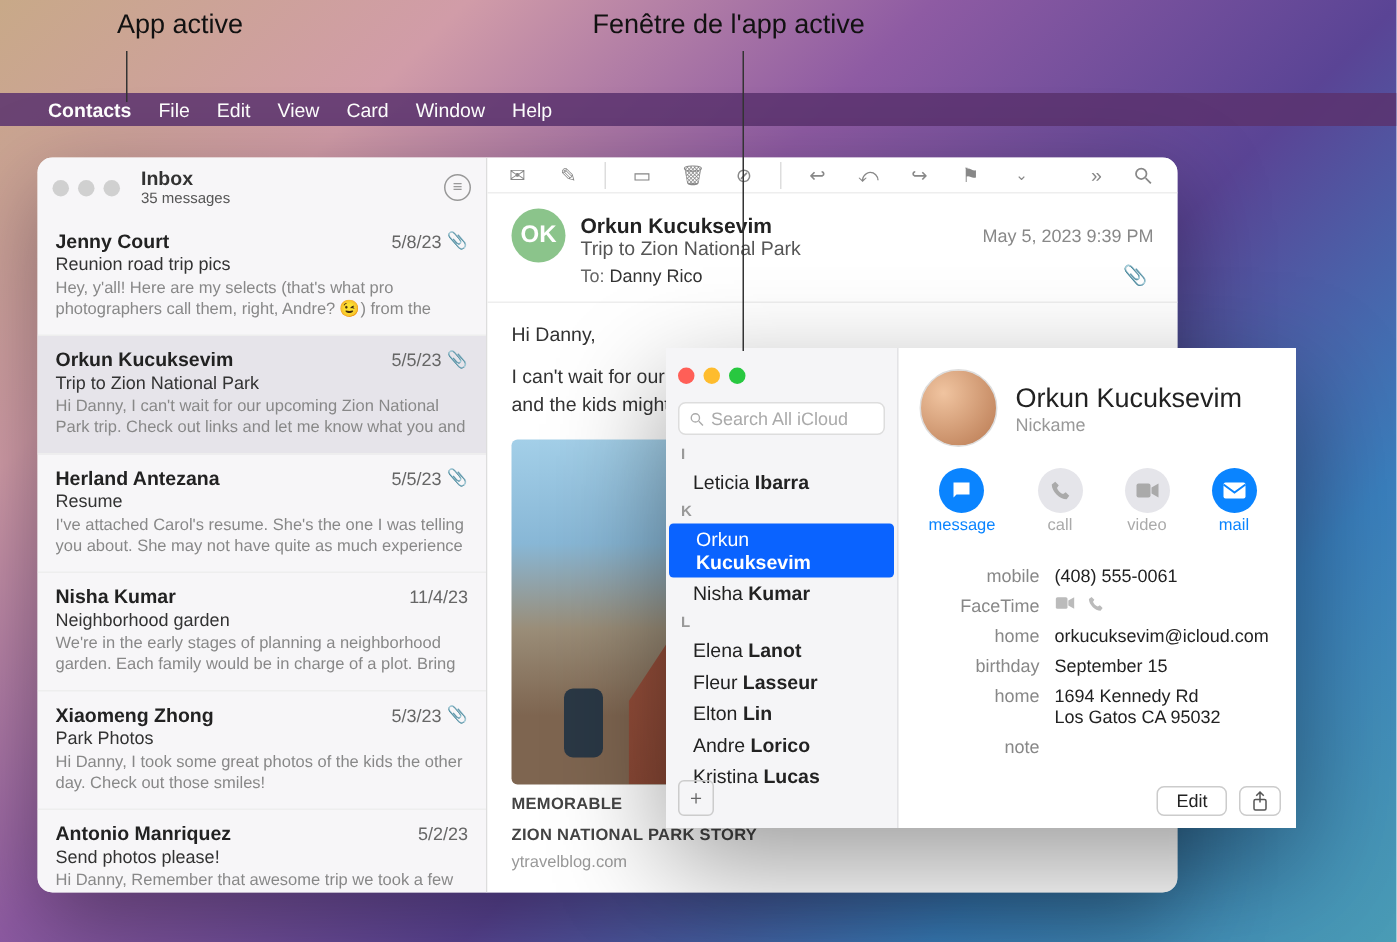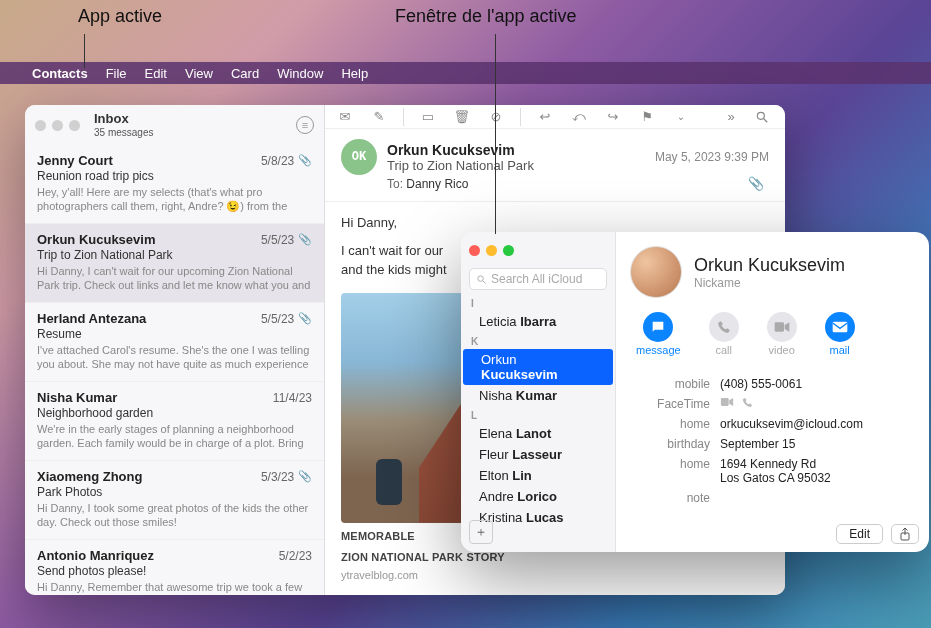--- a/index.html
+++ b/index.html
@@ -52,43 +52,43 @@
 .msg-subj{font-size:12px; color:#333; margin-top:1px;}
 .msg-prev{font-size:11px; color:#888; margin-top:2px; line-height:1.3; max-height:28px; overflow:hidden;}
 .clip{color:#999; font-size:11px;}
 
 .mail-main{flex:1; display:flex; flex-direction:column; background:#fff;}
 .toolbar{height:40px; display:flex; align-items:center; padding:0 10px; gap:14px; color:#888; border-bottom:1px solid #eee;}
 .toolbar .ti{width:20px; text-align:center;}
 .toolbar .divider{width:1px;height:18px;background:#ddd;}
 .msg-head{padding:10px 16px; border-bottom:1px solid #eee;}
 .msg-head .row{display:flex; align-items:center; gap:10px;}
-.avatar{width:36px;height:36px;border-radius:50%; background:#8bc48b; color:#fff; display:flex; align-items:center; justify-content:center; font-weight:600; font-size:12px;font-family:Liberation Mono, monospace;}
+.avatar{width:36px;height:36px;border-radius:50%; background:#8bc48b; color:#fff; display:flex; align-items:center; justify-content:center; font-weight:600; font-size:16px;}
 .msg-head .who{font-weight:600; font-size:14px;}
 .msg-head .subj{color:#555; font-size:13px;}
 .msg-head .to{color:#666; font-size:12px; margin-left:46px; margin-top:2px;}
 .msg-head .date{margin-left:auto; color:#888; font-size:12px;}
 .attach-icon{color:#aaa;}
 .msg-body{padding:12px 16px; font-size:13px; color:#333; line-height:1.4; position:relative; flex:1;}
 .photo-card{margin-top:14px; width:260px;}
 .photo-card .photo{
   height:230px; border-radius:4px;
   background: linear-gradient(180deg, #a3cfe8 0%, #88b7d6 30%, #9a8d78 55%, #7e6550 80%);
   position:relative; overflow:hidden;
 }
 .photo::after{content:""; position:absolute; left:30%; right:0; bottom:0; top:40%;
   background: linear-gradient(135deg, #a0543f, #6e3a2a); clip-path: polygon(30% 0,100% 40%,100% 100%,0 100%,0 60%);}
 .photo .hiker{position:absolute; bottom:18px; left:35px; width:26px; height:46px; background:#2a3845; border-radius:6px;}
 .photo-card .cap{font-size:11px; font-weight:700; color:#444; margin-top:6px; letter-spacing:.2px;}
 .photo-card .src{font-size:11px; color:#999; margin-top:2px;}
 
 .contacts-window{
-  position:absolute; top: 232px; left: 461px;
-  width: 468px; height: 320px;
-  background:#fff; border-radius:14px;
+  position:absolute; top: 232px; left: 444px;
+  width: 420px; height: 320px;
+  background:#fff; border-radius:0;
   box-shadow: 0 25px 70px rgba(0,0,0,0.4);
   display:flex; overflow:hidden; z-index:20;
 }
 .c-side{width:155px; background:#f5f5f7; border-right:1px solid #e3e3e6; display:flex; flex-direction:column;}
 .c-head{height:36px; display:flex; align-items:center; padding:0 8px; gap:6px;}
 .search{flex:1; height:22px; border:1px solid #ddd; border-radius:5px; background:#fff; display:flex; align-items:center; padding:0 6px; color:#aaa; font-size:12px; gap:4px;}
 .c-list{flex:1; font-size:13px; overflow:hidden;}
 .c-list .grp{color:#999; font-size:10px; padding:4px 10px 2px; font-weight:600;}
 .c-list .item{padding:3px 18px;}
 .c-list .item.sel{background:#0a63ff; color:#fff; border-radius:3px; margin:0 2px;}

